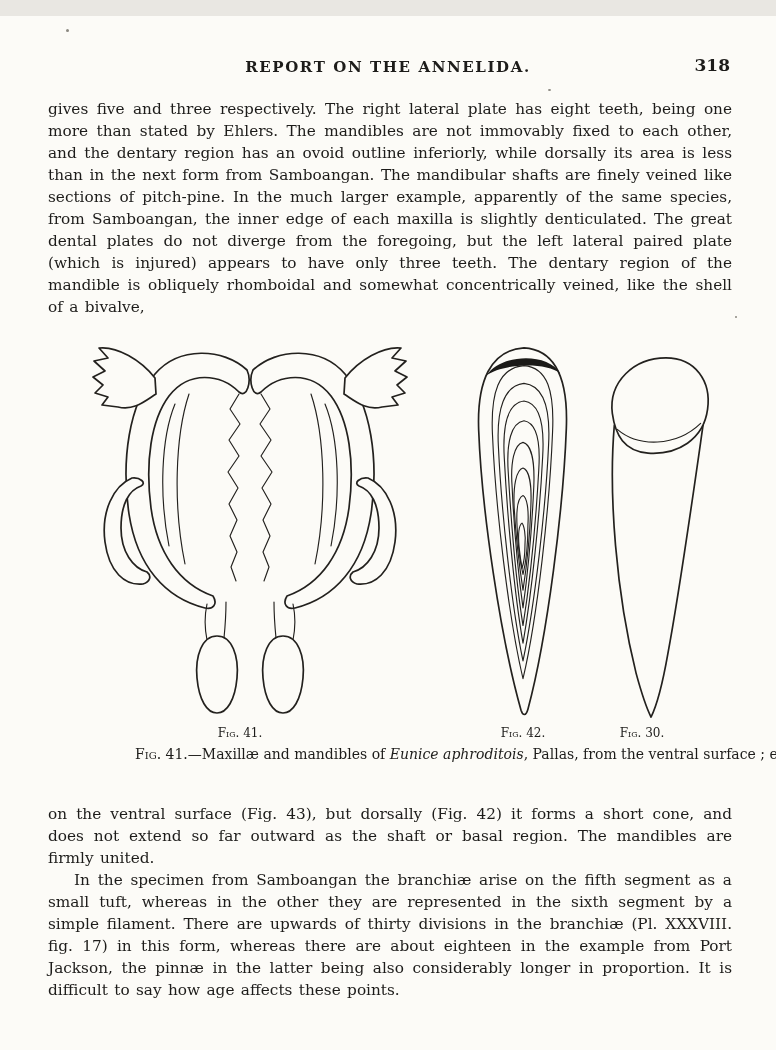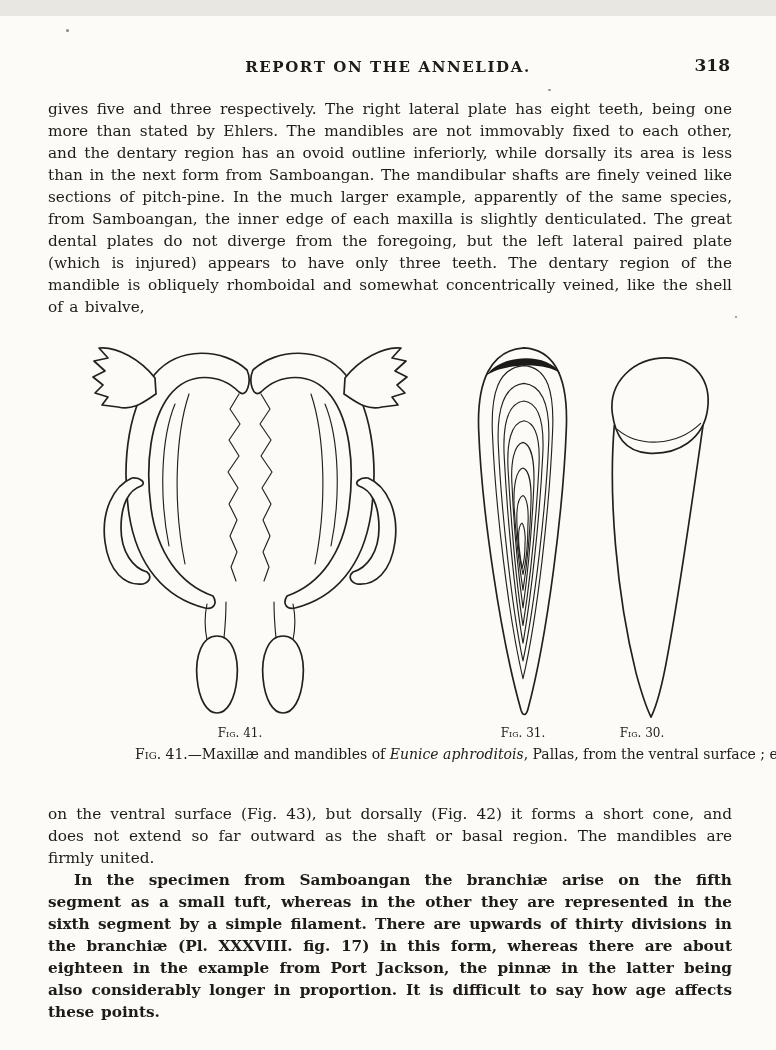--- a/index.html
+++ b/index.html
@@ -26,21 +26,21 @@
   .text-block-1 {
     position:absolute; top:82px; left:48px; width:684px;
   }
   .text-block-2 {
     position:absolute; top:787px; left:48px; width:684px;
   }
   .body-par {
     font-size:15.3px; line-height:22px;
     text-align:justify; word-spacing:1.5px;
   }
-  .indent { text-indent:26px;font-weight:bold; }
+  .indent { text-indent:26px; }
   .figure { position:absolute; }
   .fig-label {
     position:absolute; top:710px; width:90px;
     text-align:center; font-size:12px;
   }
   .fig-label .sc, .caption .sc { font-variant:small-caps; }
   #fig41-label { left:195px; }
   #fig42-label { left:478px; }
   #fig43-label { left:597px; }
   .captions {
@@ -100,21 +100,21 @@
     <path class="ln2" d="M64,186 C61,188 60,198 61,210 C62,220 63,226 64,232 C66,226 67,218 67,208 C68,198 66,188 64,186 Z"></path>
   </svg>
 
   <svg class="figure" viewBox="0 0 125 378" style="left:590px; top:330px; width:125px; height:375px;">
     <path class="wh" d="M24,80 C18,150 26,250 46,330 C52,352 58,368 61,374 C65,366 72,344 78,310 C90,246 102,160 114,76 C90,58 40,58 24,80 Z"></path>
     <path class="wh" d="M22,68 C18,36 44,12 76,12 C106,12 122,36 118,64 C114,94 88,110 58,108 C34,106 25,90 22,68 Z"></path>
     <path class="ln2" d="M27,84 C48,102 86,102 111,78"></path>
   </svg>
 
   <div class="fig-label" id="fig41-label"><span class="sc">Fig. 41.</span></div>
-  <div class="fig-label" id="fig42-label"><span class="sc">Fig. 31.</span></div>
+  <div class="fig-label" id="fig42-label"><span class="sc">Fig. 42.</span></div>
   <div class="fig-label" id="fig43-label"><span class="sc">Fig. 30.</span></div>
 
   <div class="captions">
     <div class="caption"><span class="sc">Fig. 41.—</span><span>Maxillæ and mandibles of </span><i>Eunice aphroditois</i><span>, Pallas, from the ventral surface ; enlarged.</span></div>
   </div>
 
   <div class="text-block-2">
     <p class="body-par">on the ventral surface (Fig. 43), but dorsally (Fig. 42) it forms a short cone, and does not extend so far outward as the shaft or basal region. The mandibles are firmly united.</p>
     <p class="body-par indent">In the specimen from Samboangan the branchiæ arise on the fifth segment as a small tuft, whereas in the other they are represented in the sixth segment by a simple filament. There are upwards of thirty divisions in the branchiæ (Pl. XXXVIII. fig. 17) in this form, whereas there are about eighteen in the example from Port Jackson, the pinnæ in the latter being also considerably longer in proportion. It is difficult to say how age affects these points.</p>
   </div>

